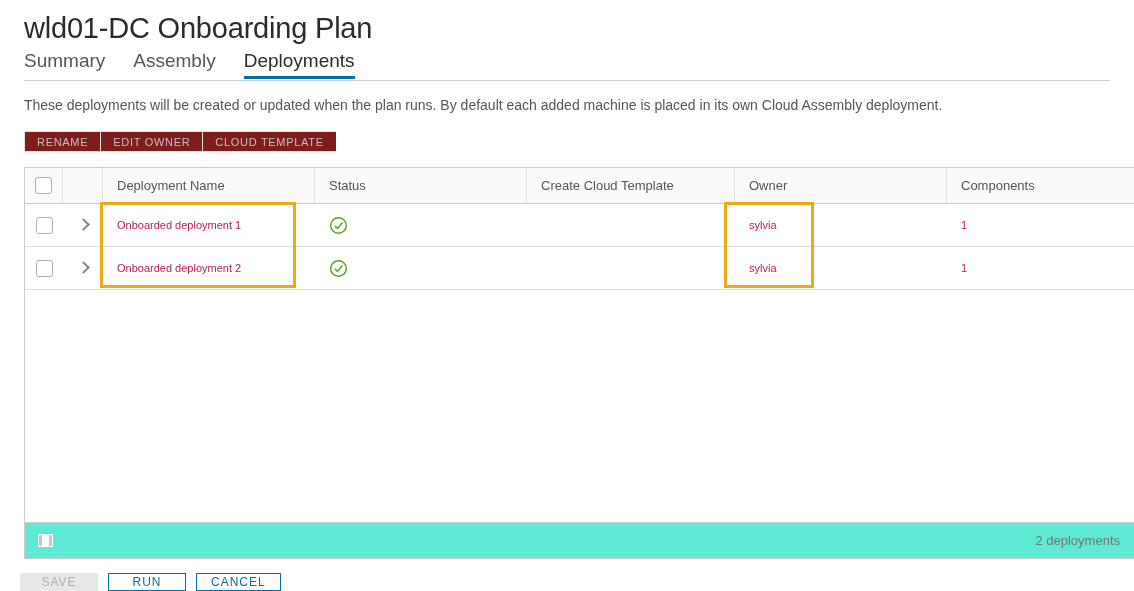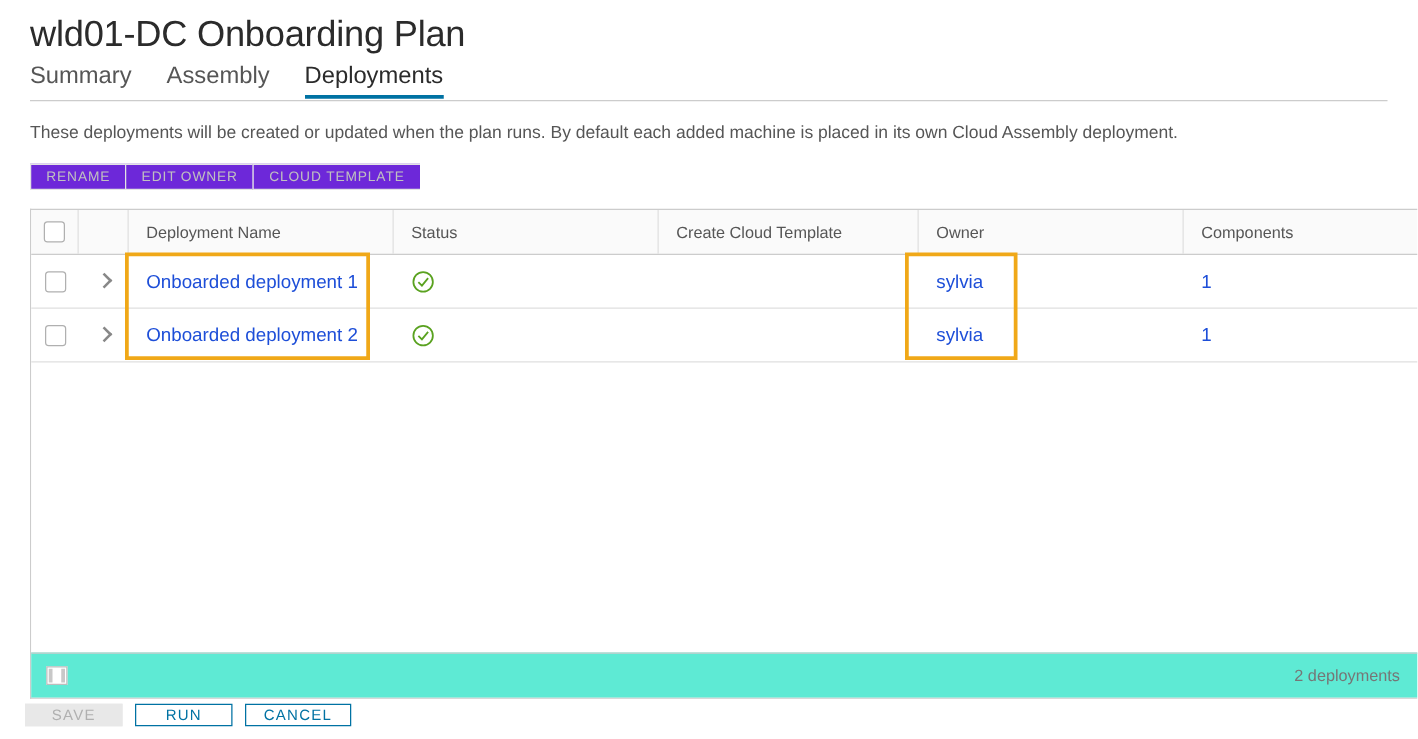--- a/index.html
+++ b/index.html
@@ -70,21 +70,21 @@
   .btn-bar {
     position: absolute;
     left: 24px; top: 131px;
     display: flex;
   }
   .btn-flat {
     height: 21px;
     padding: 0 12px;
     border: 1px solid #e3e3e3;
     border-right: none;
-    background: #6d28d9;
+    background: #7f1d1d;
     font-family: "Liberation Sans", sans-serif;
     font-size: 11px;
     letter-spacing: 0.7px;
     color: #c0c0c0;
     text-transform: uppercase;
     display: flex;
     align-items: center;
     justify-content: center;
     cursor: default;
     white-space: nowrap;
@@ -132,22 +132,22 @@
 
   .grid-body { background: #ffffff; height: 318px; }
   .grid-row {
     display: flex;
     height: 43px;
     border-bottom: 1px solid #e0e0e0;
   }
   .grid-row .cell {
     display: flex;
     align-items: center;
-    font-size: 15px;
-    color: #1d4ed8;
+    font-size: 11px;
+    color: #be185d;
     padding-left: 14px;
     white-space: nowrap;
     overflow: hidden;
   }
   .grid-row .cell.col-check,
   .grid-row .cell.col-expand { padding-left: 0; justify-content: center; }
 
   
   .cbox {
     width: 17px; height: 17px;
@@ -228,20 +228,21 @@
     font-family: "Liberation Sans", sans-serif;
     font-size: 12px;
     letter-spacing: 1px;
     text-transform: uppercase;
     display: flex;
     align-items: center;
     justify-content: center;
     border-radius: 0;
     cursor: pointer;
     white-space: nowrap;
+    margin-top: 10px;
   }
   .btn-disabled {
     background: #e8e8e8;
     border: 1px solid #e8e8e8;
     color: #b0b0b0;
     cursor: default;
   }
   .btn-outline {
     background: #ffffff;
     border: 1px solid #0072a3;

